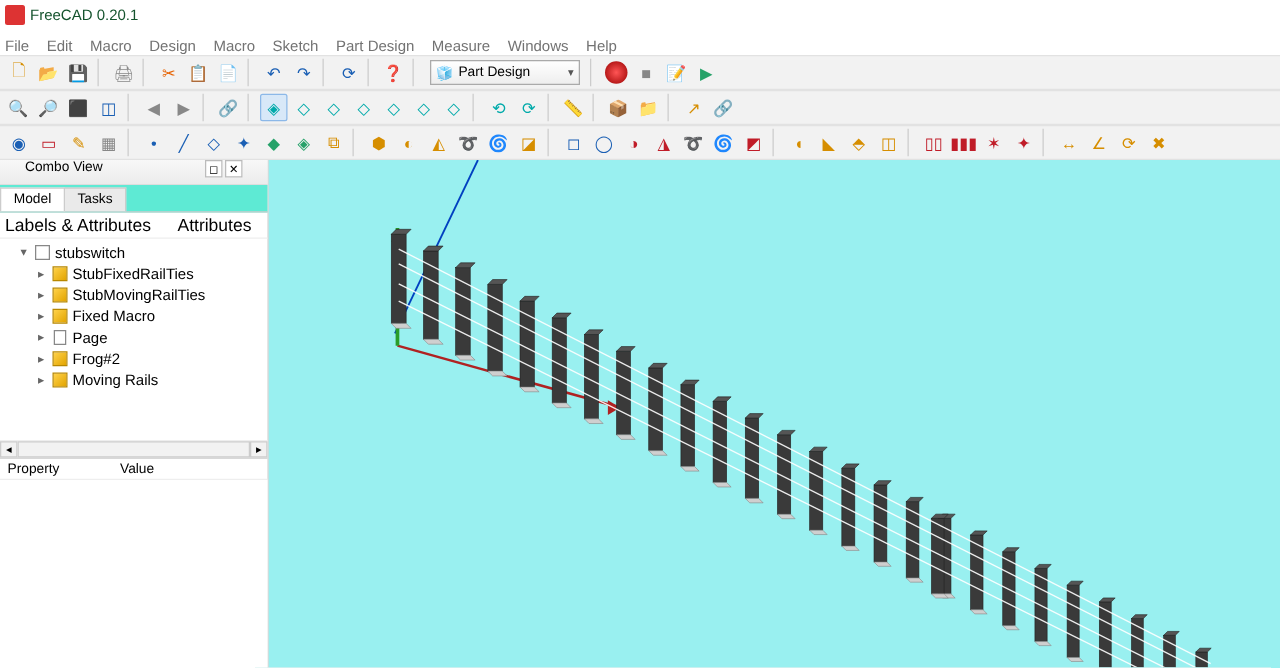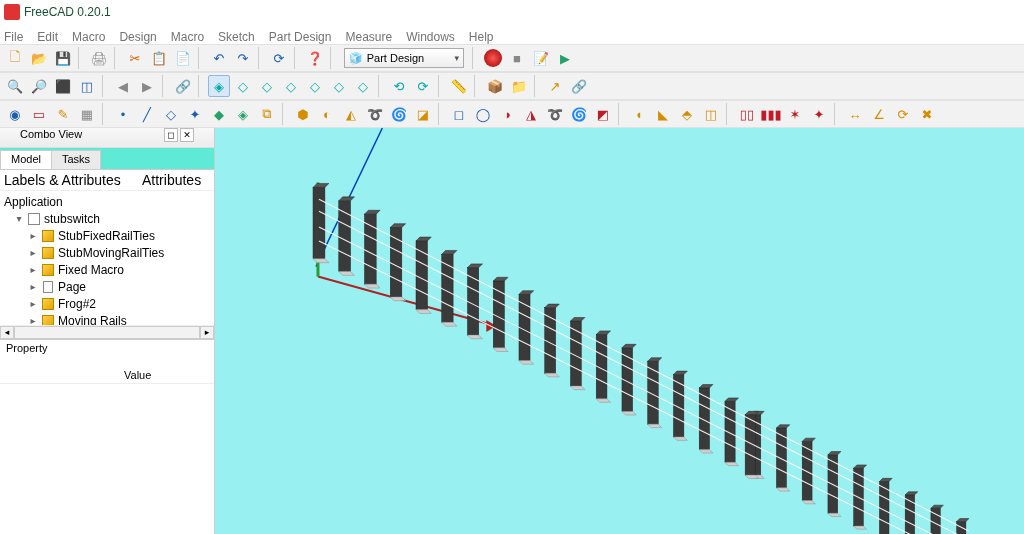--- a/index.html
+++ b/index.html
@@ -43,22 +43,22 @@
   .cubeic { width: 12px; height: 12px; background: linear-gradient(135deg,#ffd24a,#e2a400); border:1px solid #b88800; }
   .pageic { width: 10px; height: 12px; background:#fff; border:1px solid #888; }
   .node .lbl { white-space: nowrap; }
   .node.bold .lbl { font-weight: normal; }
   .node.d1 { padding-left: 14px; } .node.d2 { padding-left: 28px; }
   .treefoot { height: 14px; border-top: 1px solid #eee; display:flex; }
   .treefoot .lscr { width: 14px; border:1px solid #ccc; background:#f2f2f2; font-size:9px; text-align:center; }
   .treefoot .bar { flex:1; border:1px solid #ccc; background:#f2f2f2; }
   .treefoot .rscr { width: 14px; border:1px solid #ccc; background:#f2f2f2; font-size:9px; text-align:center; }
   .prop { border-top: 1px solid #ccc; }
-  .prophdr { display: flex; font-size: 11px; padding: 2px 6px; border-bottom: 1px solid #eee; gap: 28px; }
-  .prophdr .c1 { width: 90px; } .prophdr .c2 { flex:1;margin-top:27px; }
+  .prophdr { display: flex; font-size: 11px; padding: 2px 6px; border-bottom: 1px solid #eee; }
+  .prophdr .c1 { width: 90px; } .prophdr .c2 { flex:1; }
   .propbody { height: 150px; background: #fff; }
   
   .viewport { flex: 1; background: #99f0f0; position: relative; overflow: hidden; }
   .viewport svg { width: 100%; height: 100%; display: block; }
   
   .i-blue { color:#1a5fb4; } .i-gold { color:#d68e00; } .i-green { color:#26a269; }
   .i-red { color:#c01c28; } .i-gray { color:#888; } .i-teal { color:#0aa; } .i-orange { color:#e66100; }
 </style>
 </head>
 <body>
@@ -200,23 +200,20 @@
     </div>
     <div class="tabs">
       <div class="tab active">Model</div>
       <div class="tab">Tasks</div>
     </div>
     <div class="treehdr">
       <span class="col1">Labels &amp; Attributes</span>
       <span class="col2">Attributes</span>
     </div>
     <div class="tree">
-      <div class="node">
-        <span class="lbl">Application</span>
-      </div>
       <div class="node d1 bold">
         <span class="tw">▾</span>
         <span class="ic">
             <span class="docic"></span>
           </span>
         <span class="lbl">stubswitch</span>
       </div>
       <div class="node d2">
           <span class="tw">▸</span>
           <span class="ic">

